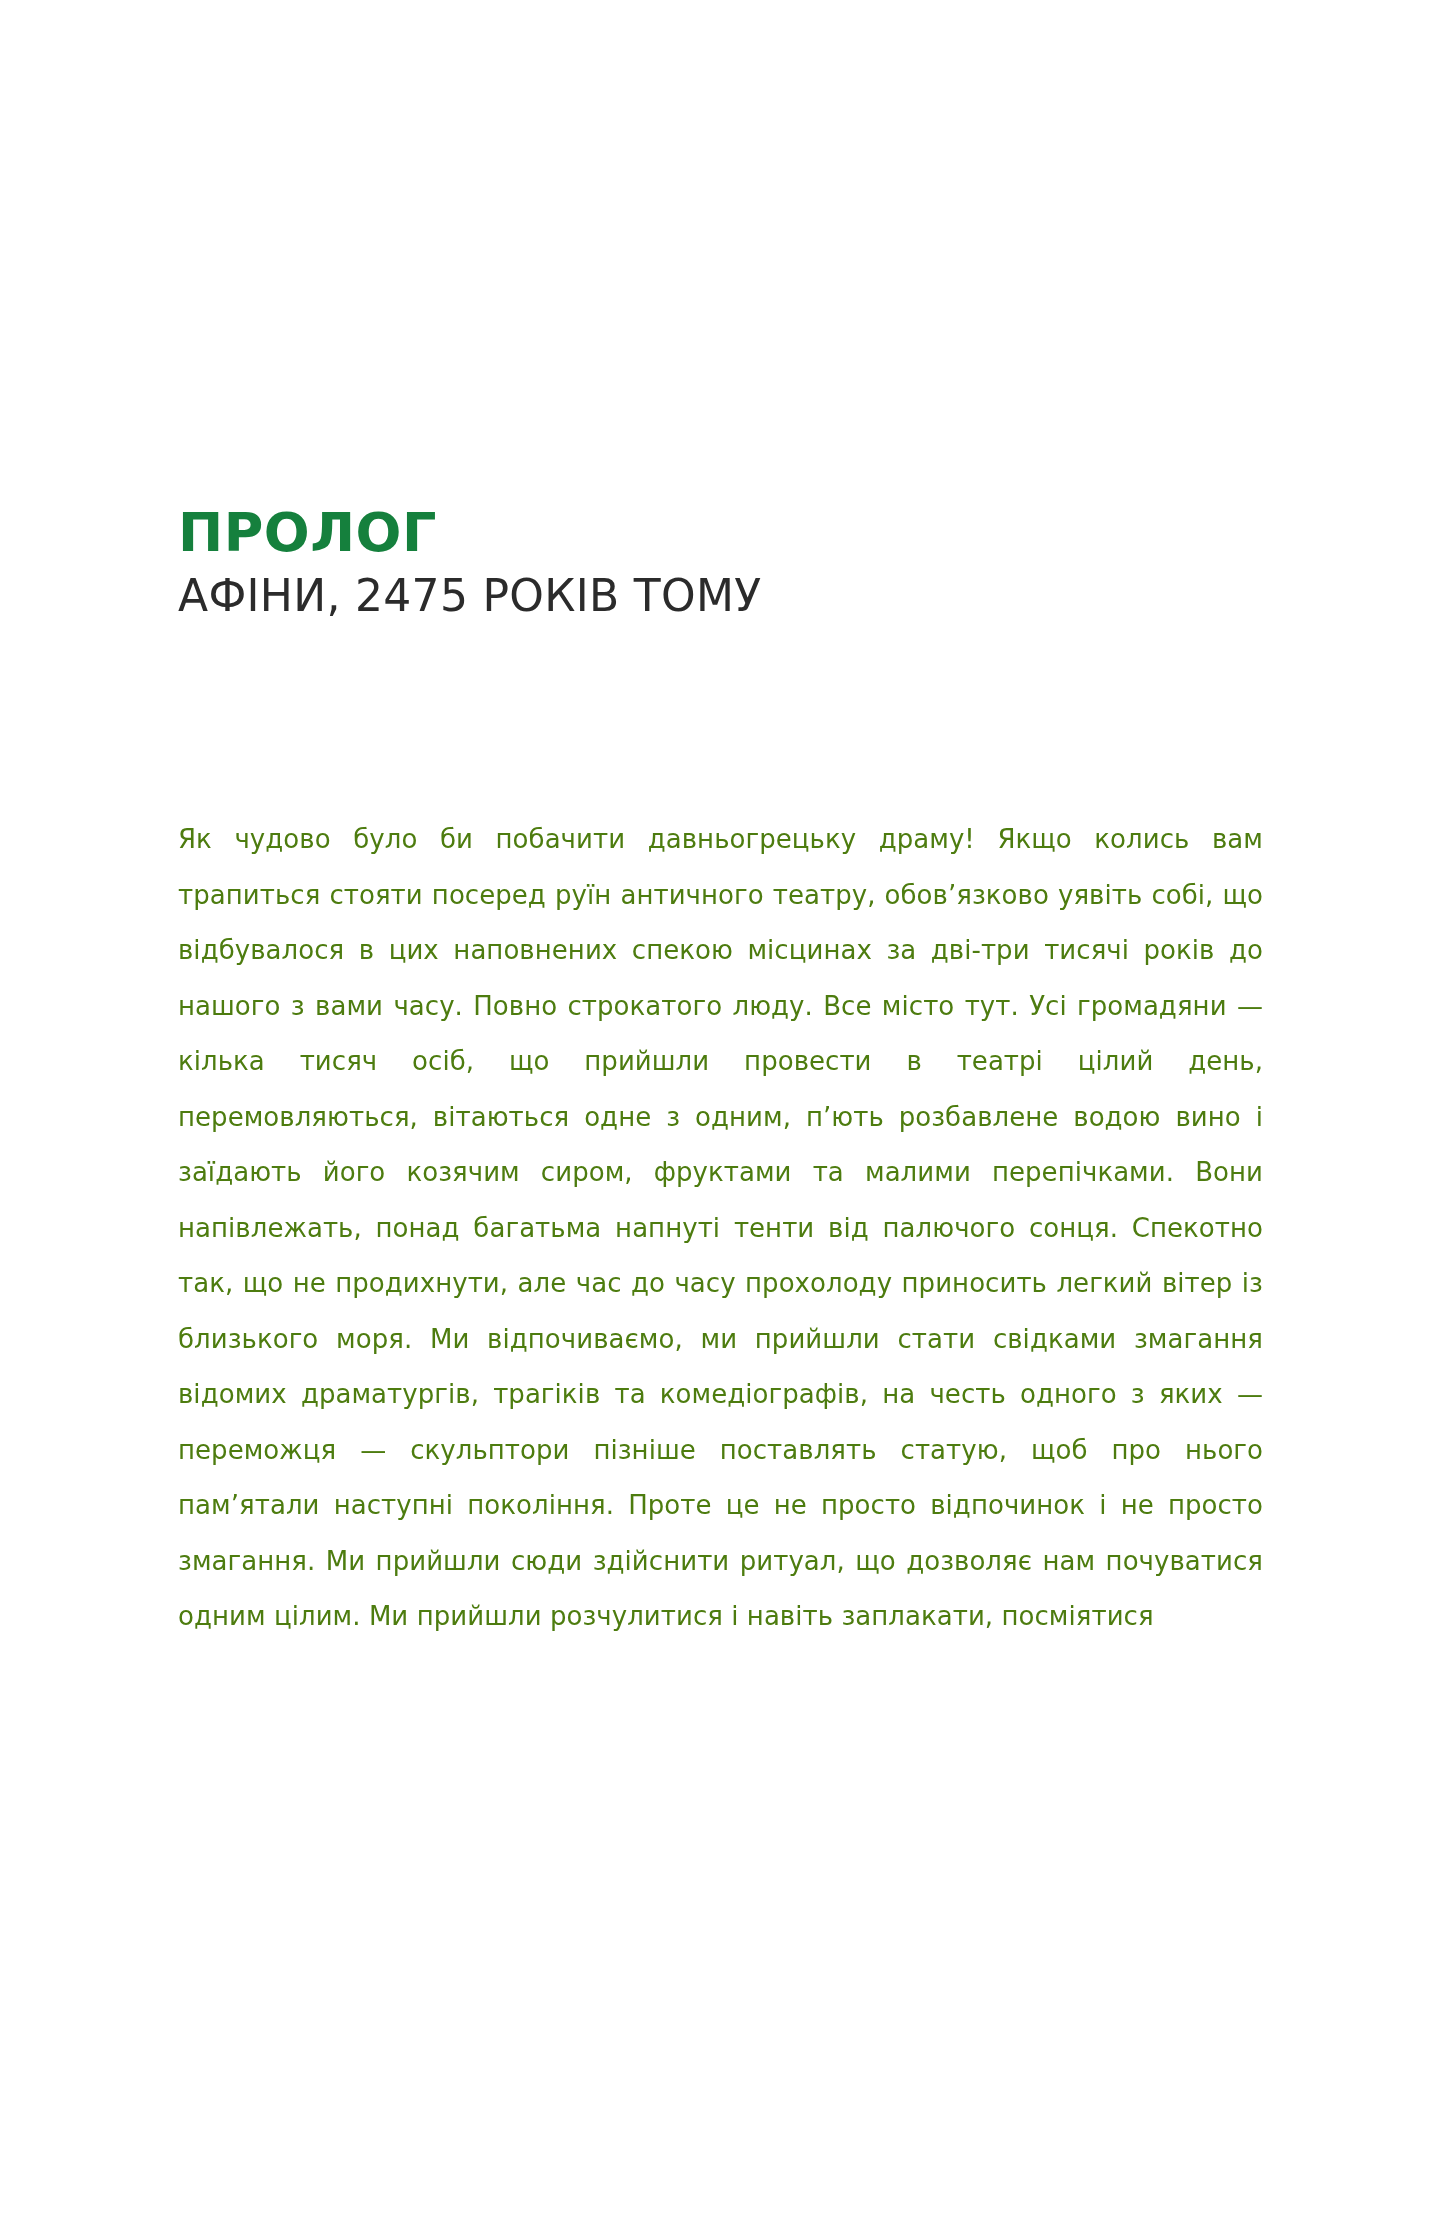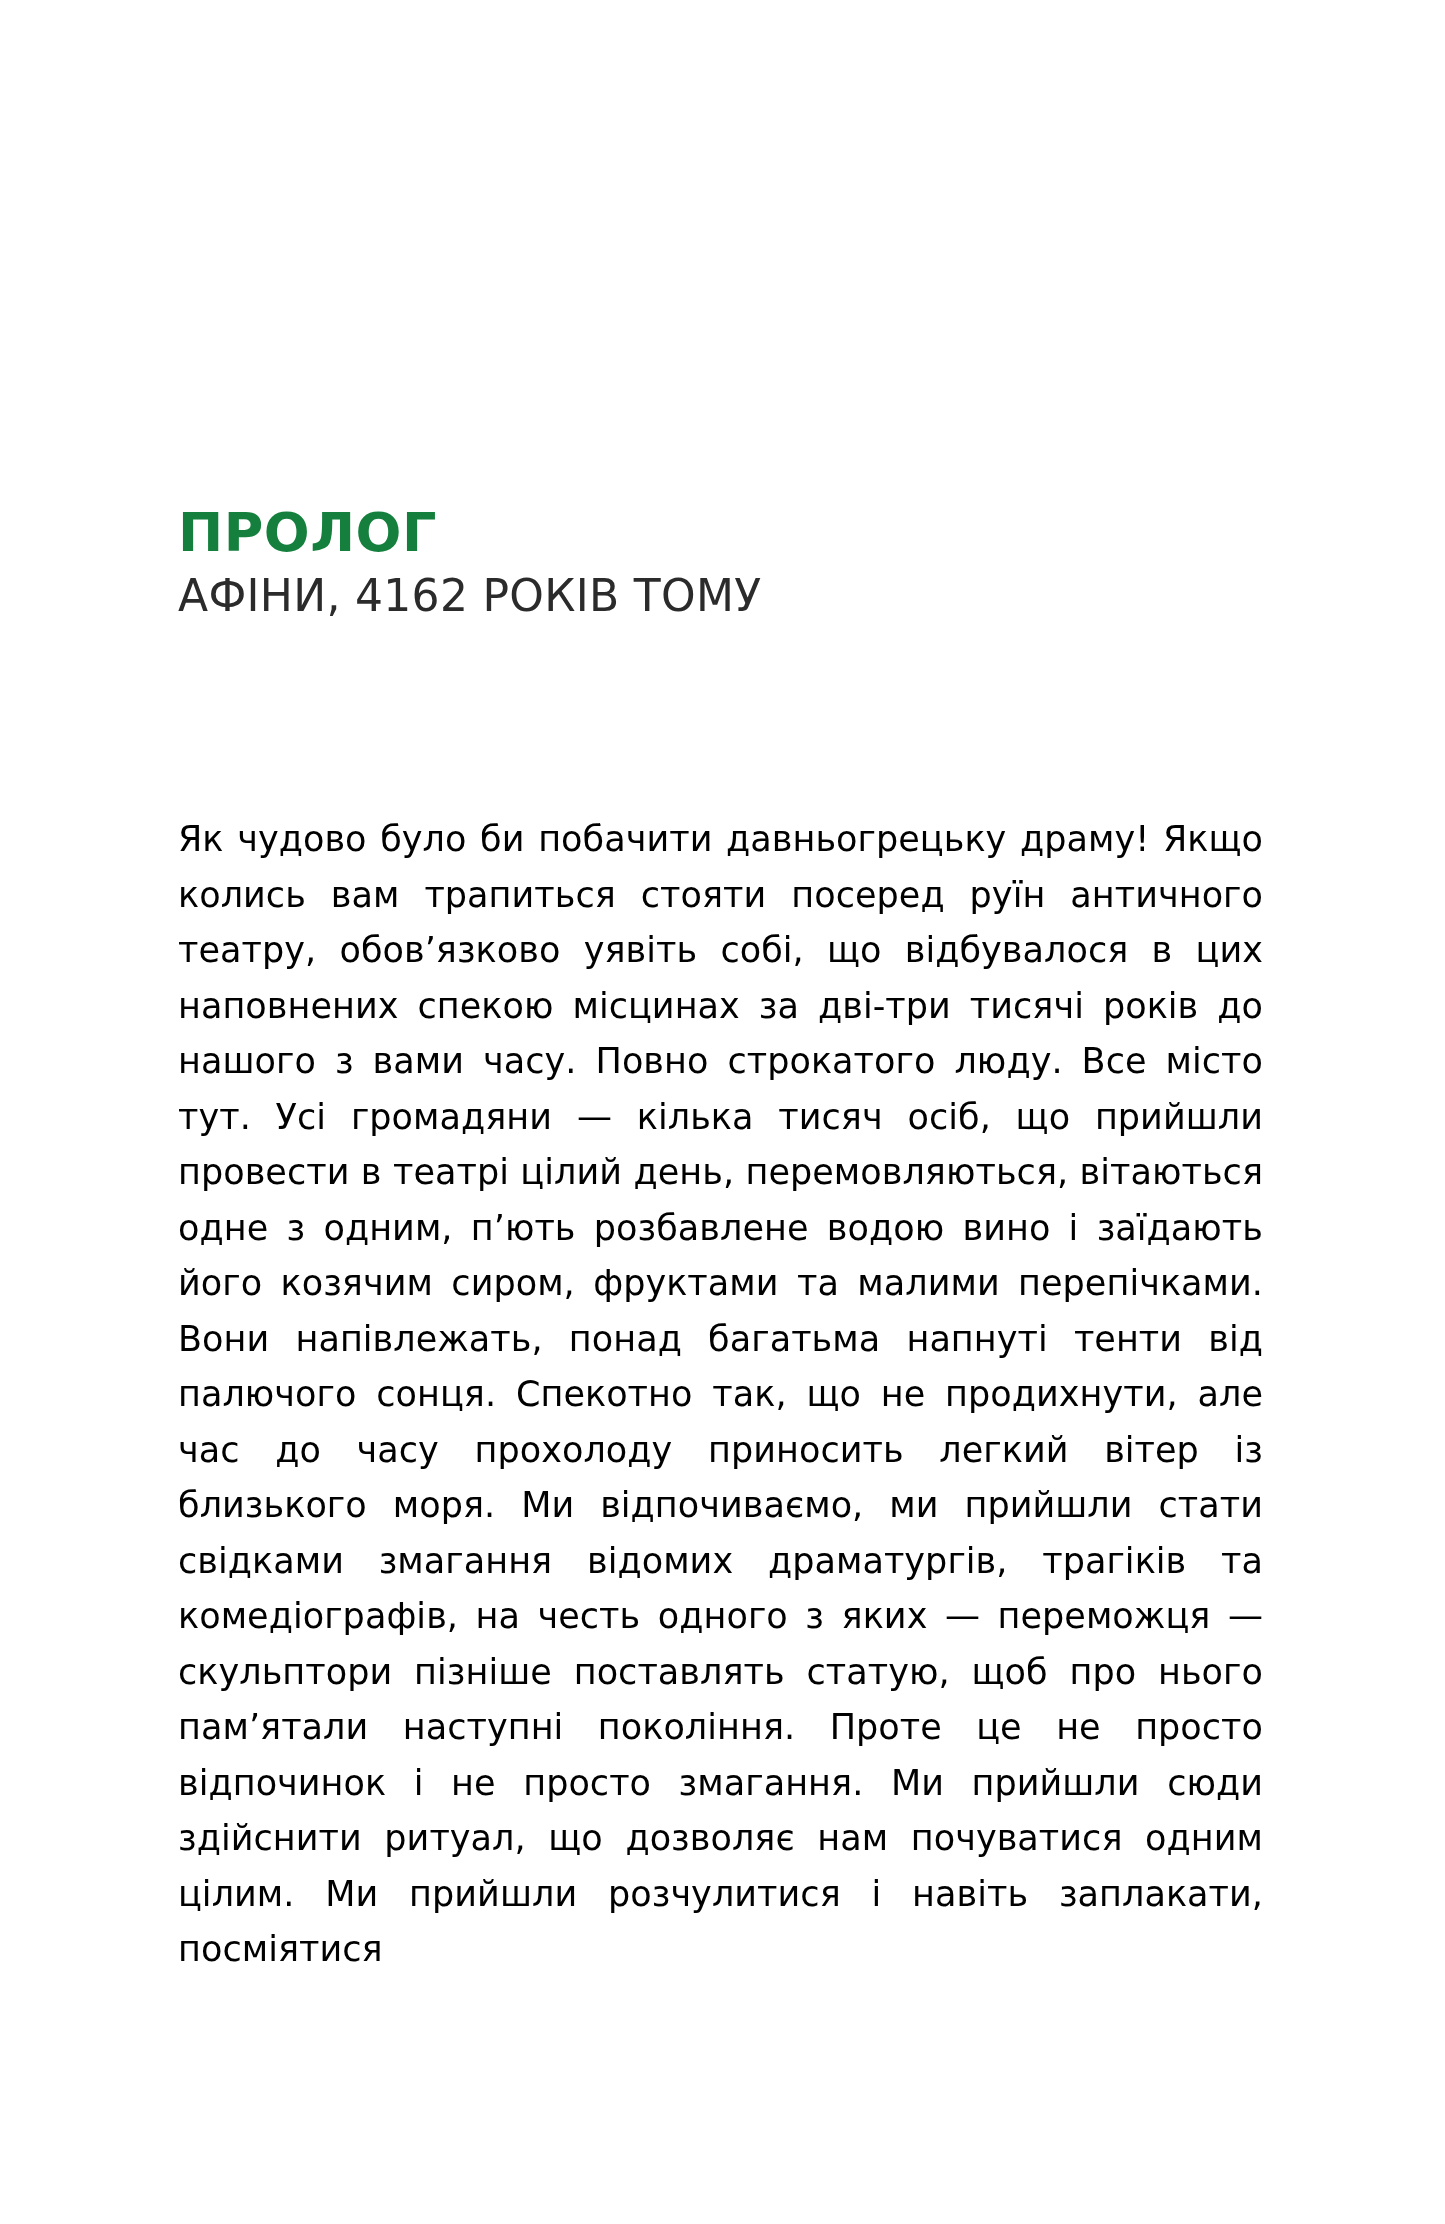--- a/index.html
+++ b/index.html
@@ -49,43 +49,43 @@
     font-size: 44px;
     line-height: 1.1;
     letter-spacing: 0.3px;
     color: #2b2b2b;
     margin: 0;
   }
 
   .body-text {
     margin-top: 192px;
     font-family: "DejaVu Sans", sans-serif;
-    font-size: 35px;
+    font-size: 26px;
     line-height: 55.5px;
-    color: #000000;
+    color: #4d7c0f;
     text-align: justify;
     text-justify: inter-word;
     hyphens: manual;
     letter-spacing: 0.05px;
   }
 
   .body-text p {
     margin: 0;
   }
 </style>
 </head>
 <body>
 
 <div class="page">
 
   <div class="content">
 
     <h1 class="chapter-title">ПРОЛОГ</h1>
 
-    <h2 class="chapter-subtitle">АФІНИ, 4162 РОКІВ ТОМУ</h2>
+    <h2 class="chapter-subtitle">АФІНИ, 2475 РОКІВ ТОМУ</h2>
 
     <div class="body-text">
       <p>Як чудово було би побачити давньогрецьку драму! Якщо колись вам трапиться стояти посеред руїн античного театру, обов’язково уявіть собі, що відбувалося в цих наповнених спекою місцинах за дві-три тисячі років до нашого з вами часу. Повно строкатого люду. Все місто тут. Усі громадяни — кілька тисяч осіб, що прийшли провести в театрі цілий день, перемовляються, вітаються одне з одним, п’ють розбавлене водою вино і заїдають його козячим сиром, фруктами та малими перепічками. Вони напівлежать, понад багатьма напнуті тенти від палючого сонця. Спекотно так, що не продихнути, але час до часу прохолоду приносить легкий вітер із близького моря. Ми відпочиваємо, ми прийшли стати свідками змагання відомих драматургів, трагіків та комедіографів, на честь одного з яких — переможця — скульптори пізніше поставлять статую, щоб про нього пам’ятали наступні покоління. Проте це не просто відпочинок і не просто змагання. Ми прийшли сюди здійснити ритуал, що дозволяє нам почуватися одним цілим. Ми прийшли розчулитися і навіть заплакати, посміятися</p>
     </div>
 
   </div>
 
 </div>
 
 </body></html>

